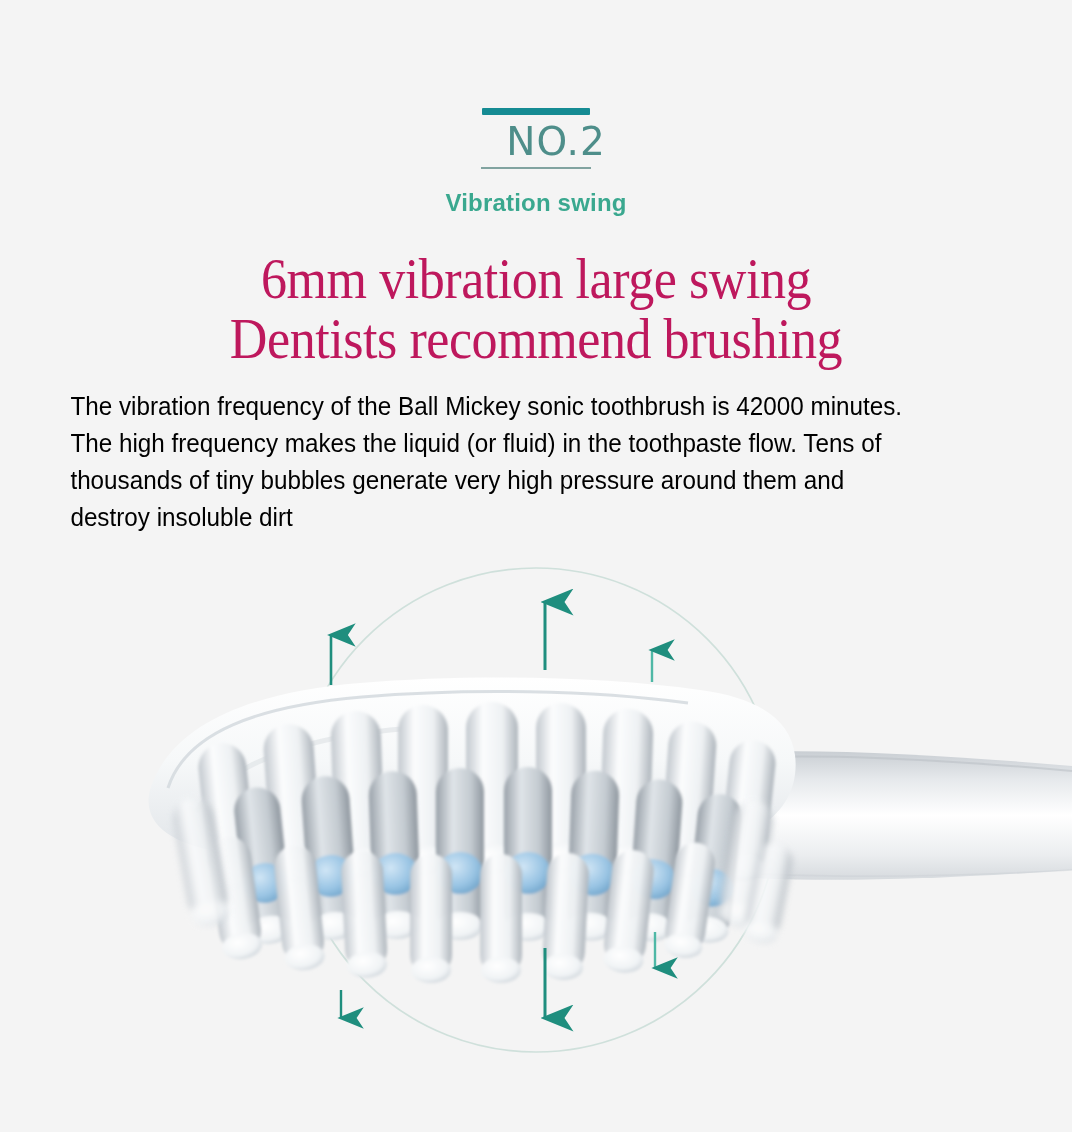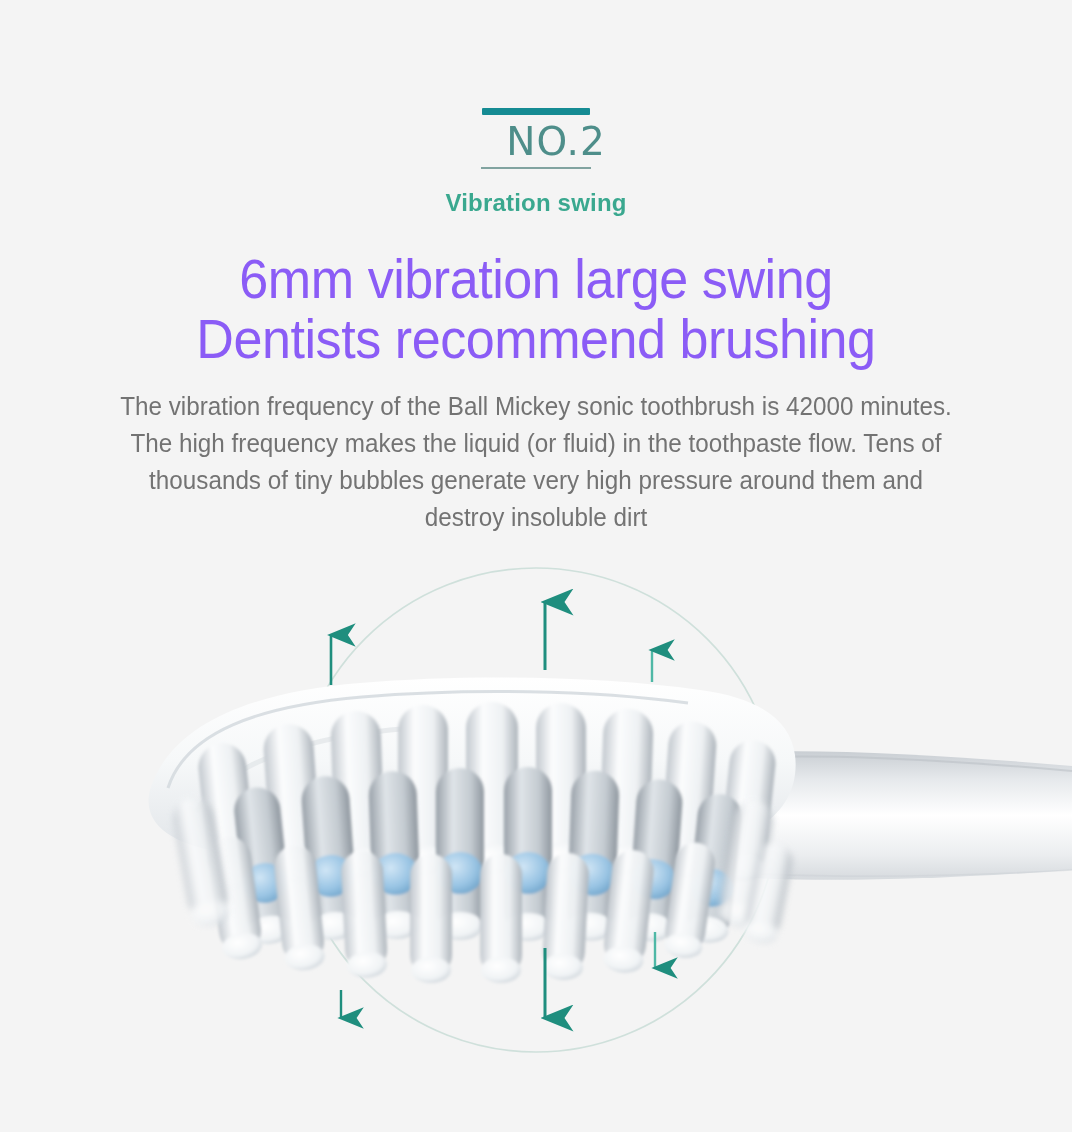--- a/index.html
+++ b/index.html
@@ -56,40 +56,40 @@
     letter-spacing: 0.2px;
   }
 
   
   .headline {
     position: absolute;
     top: 228px;
     left: 0;
     width: 100%;
     text-align: center;
-    color: #8b5cf6;
+    color: #be185d;
     font-weight: 400;
+    font-family: Liberation Serif, serif;
   }
   .headline .h-line {
     display: block;
     font-size: 56px;
     line-height: 60px;
     letter-spacing: -0.5px;
     transform: scaleX(0.93);
   }
 
   
   .body-copy {
     position: absolute;
     top: 363px;
     left: 50%;
     transform: translateX(-50%);
     width: 960px;
-    text-align: center;
-    color: #737373;
+    color: #000000;
     font-size: 25px;
     line-height: 37px;
     font-weight: 400;
   }
   .body-copy .p-line {
     display: block;
     transform: scaleX(0.97);
   }
 
   

